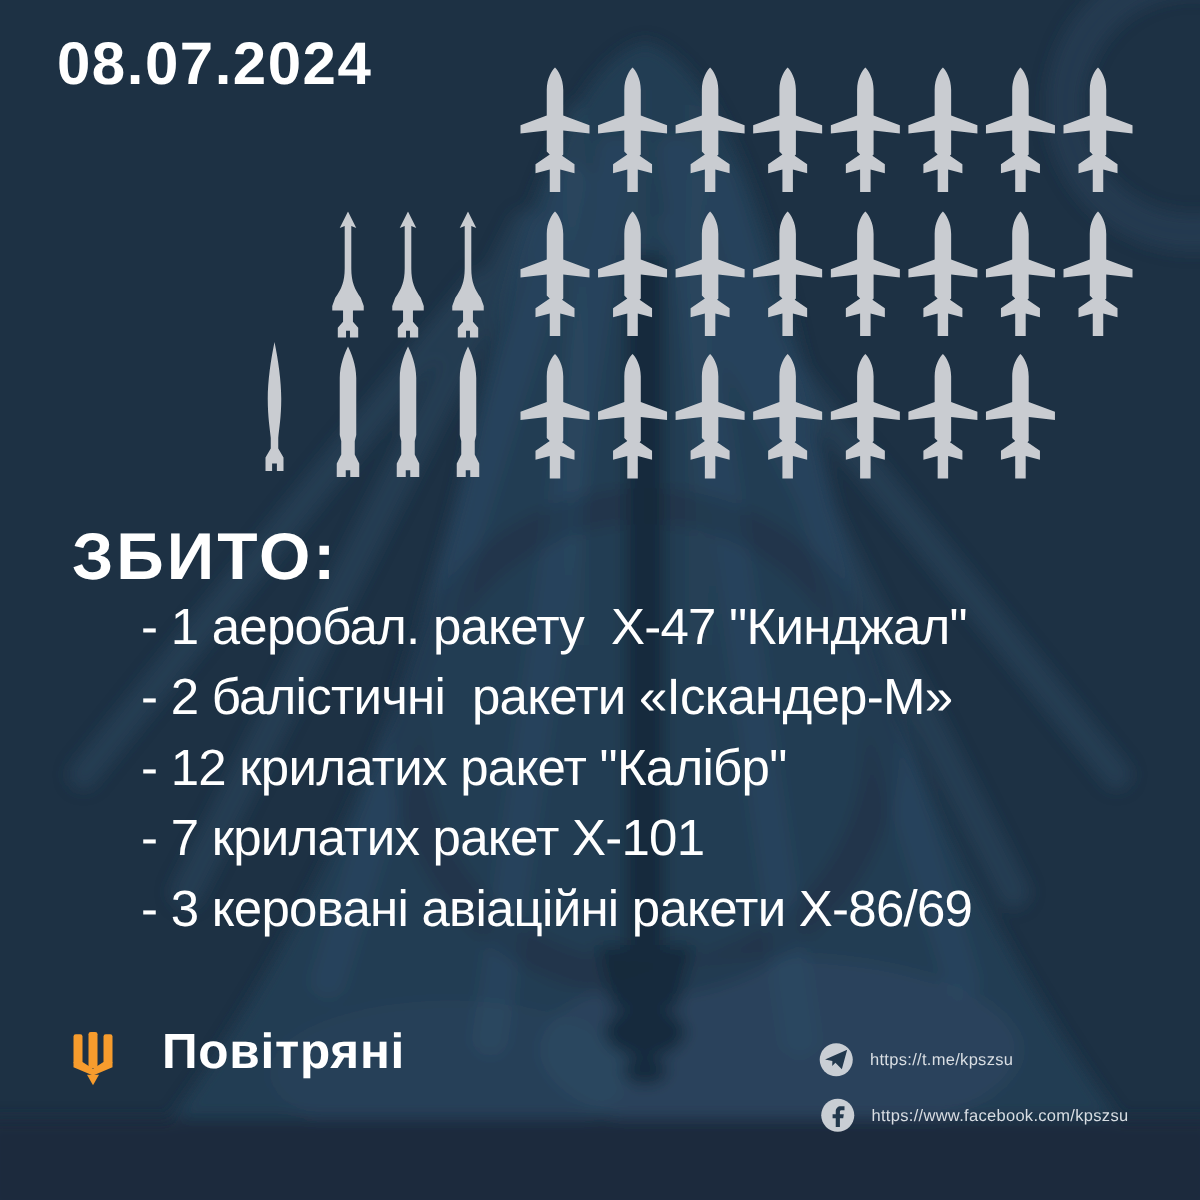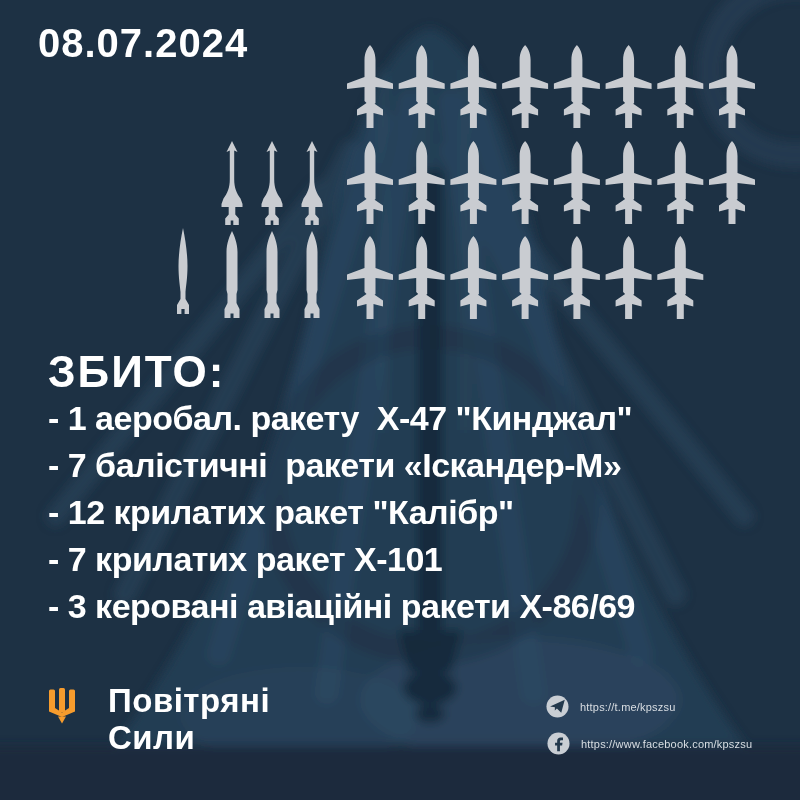--- a/index.html
+++ b/index.html
@@ -9,21 +9,21 @@
     font-family:"Liberation Sans","DejaVu Sans",sans-serif;
   }
   svg{display:block;}
   .bg-layer{position:absolute;left:0;top:0;width:800px;height:800px;}
   .missile-layer{position:absolute;left:0;top:0;width:800px;height:800px;}
   .date-block{position:absolute;left:38px;top:22px;color:#FFFFFF;}
   .date-main{font-size:40px;font-weight:700;letter-spacing:1px;line-height:42px;}
   .date-time{font-size:23px;font-weight:700;letter-spacing:.5px;line-height:26px;margin-top:2px;}
   .shot-list{position:absolute;left:48px;top:348px;color:#FFFFFF;}
   .shot-title{font-size:44px;font-weight:700;letter-spacing:2px;line-height:47px;white-space:pre;}
-  .shot-item{font-size:34px;font-weight:700;letter-spacing:-0.5px;line-height:47px;white-space:pre;}
+  .shot-item{font-size:34px;font-weight:400;letter-spacing:-0.5px;line-height:47px;white-space:pre;margin-left:46px;}
   .brand-block{position:absolute;left:108px;top:682px;color:#FFFFFF;}
   .brand-line{font-size:33px;font-weight:700;line-height:37px;letter-spacing:.5px;}
   .trident{position:absolute;left:46px;top:688px;width:32px;height:36px;}
   .link-row{position:absolute;display:flex;align-items:center;gap:11px;}
   .link-row.tg{left:546px;top:695px;}
   .link-row.fb{left:547px;top:732px;}
   .soc-circle{width:23px;height:23px;flex:0 0 auto;}
   .link-label{color:#D9DEE3;font-size:11px;letter-spacing:.2px;}
 </style>
 </head>
@@ -136,38 +136,37 @@
       </g>
   </svg>
 
   <div class="date-block">
     <div class="date-main">08.07.2024</div>
   </div>
 
   <div class="shot-list">
     <div class="shot-title">ЗБИТО:</div>
     <div class="shot-item">- 1 аеробал. ракету  Х-47 "Кинджал"</div>
-    <div class="shot-item">- 7 балістичні  ракети «Іскандер-М»</div>
+    <div class="shot-item">- 2 балістичні  ракети «Іскандер-М»</div>
     <div class="shot-item">- 12 крилатих ракет "Калібр"</div>
     <div class="shot-item">- 7 крилатих ракет Х-101</div>
     <div class="shot-item">- 3 керовані авіаційні ракети Х-86/69</div>
   </div>
 
   <svg class="trident" viewBox="0 0 32 36" aria-hidden="true">
     <g fill="#F79C2D">
       <rect x="3" y="1.5" width="6" height="20" rx="1.5"></rect>
       <rect x="23" y="1.5" width="6" height="20" rx="1.5"></rect>
       <rect x="13" y="0" width="6" height="24" rx="1.5"></rect>
       <path d="M3 20 L9 20 L16 24.5 L23 20 L29 20 L29 23.5 L16 29 L3 23.5 Z"></path>
       <path d="M12 28.5 L20 28.5 L16 35.5 Z"></path>
     </g>
   </svg>
   <div class="brand-block">
     <div class="brand-line">Повітряні</div>
-    <div class="brand-line">Сили</div>
   </div>
 
   <div class="link-row fb">
     <svg class="soc-circle" viewBox="0 0 24 24" aria-hidden="true">
       <circle cx="12" cy="12" r="11.5" fill="#C9CED4"></circle>
       <path d="M14.6 8.6 h2.1 V5.8 h-2.5 c-2.2 0 -3.6 1.4 -3.6 3.6 v1.9 H8.4 v2.8 h2.2 V20.2 h2.9 v-6.1 h2.3 l0.4 -2.8 h-2.7 V9.7 c0 -0.7 0.4 -1.1 1.1 -1.1 Z" fill="#22384C"></path>
     </svg>
     <span class="link-label">https://www.facebook.com/kpszsu</span>
   </div>
   <div class="link-row tg">

